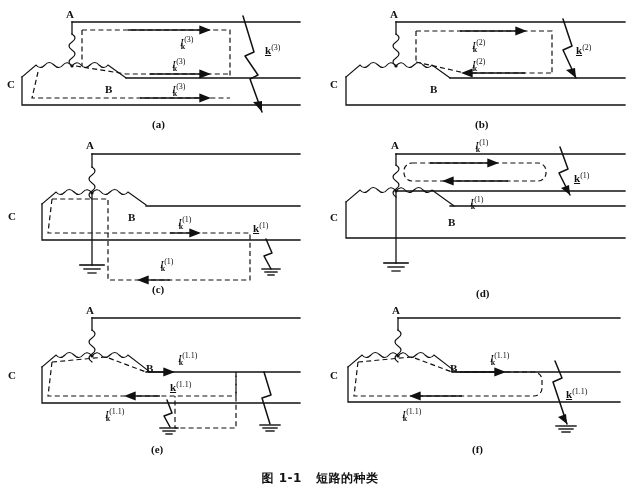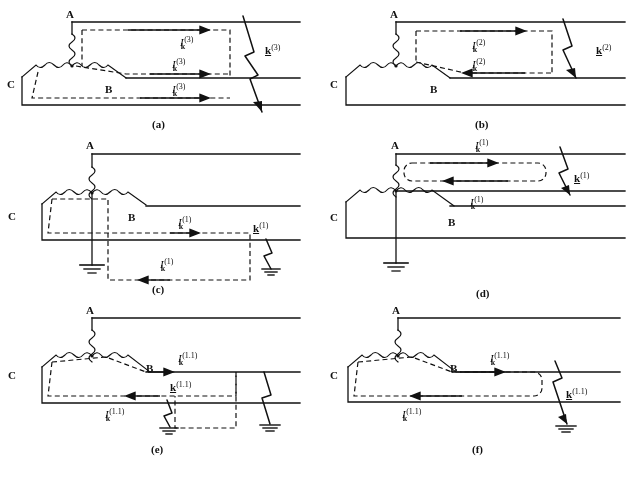--- a/index.html
+++ b/index.html
@@ -140,21 +140,21 @@
       </g>
     </svg>
 
     <span class="lbl node-lbl" style="left:70px;top:9px;">A</span>
     <span class="lbl node-lbl" style="left:10px;top:79px;">C</span>
     <span class="lbl node-lbl" style="left:110px;top:84px;">B</span>
 
     <span class="lbl cur-lbl" style="left:152px;top:39px;"><i>I</i><span class="sub">k</span><span class="sup">(2)</span></span>
     <span class="lbl cur-lbl" style="left:152px;top:58px;"><i>I</i><span class="sub">k</span><span class="sup">(2)</span></span>
 
-    <span class="lbl fault-lbl" style="left:276px;top:44px;">k<span class="sup">(2)</span></span>
+    <span class="lbl fault-lbl" style="left:256px;top:44px;">k<span class="sup">(2)</span></span>
 
     <span class="lbl panel-cap" style="left:155px;top:119px;">(b)</span>
   </div>
 
   <div class="panel" style="left:0px;top:135px;width:320px;height:165px;">
     <svg width="320" height="165" viewBox="0 0 320 165">
       <g fill="none" stroke="#111" stroke-width="1.3" stroke-linecap="square">
         <path d="M92 19 H300"></path>
         <path d="M92 19 V32"></path>
         <path d="M92 32 q6 4 0 8 q-6 4 0 8 q6 4 0 8 q-6 4 0 8" stroke-width="1.2"></path>
@@ -347,14 +347,17 @@
 
     <span class="lbl node-lbl" style="left:72px;top:5px;">A</span>
   </div>
   <span class="lbl node-lbl" style="left:330px;top:370px;">C</span>
   <span class="lbl node-lbl" style="left:450px;top:363px;">B</span>
   <span class="lbl cur-lbl" style="left:490px;top:352px;"><i>I</i><span class="sub">k</span><span class="sup">(1.1)</span></span>
   <span class="lbl cur-lbl" style="left:402px;top:408px;"><i>I</i><span class="sub">k</span><span class="sup">(1.1)</span></span>
   <span class="lbl fault-lbl" style="left:566px;top:388px;">k<span class="sup">(1.1)</span></span>
   <span class="lbl panel-cap" style="left:472px;top:444px;">(f)</span>
 
+  <div class="fig-caption">
+    <span class="num">图 1-1</span><span>短路的种类</span>
+  </div>
 
 </div>
 
 </body></html>

